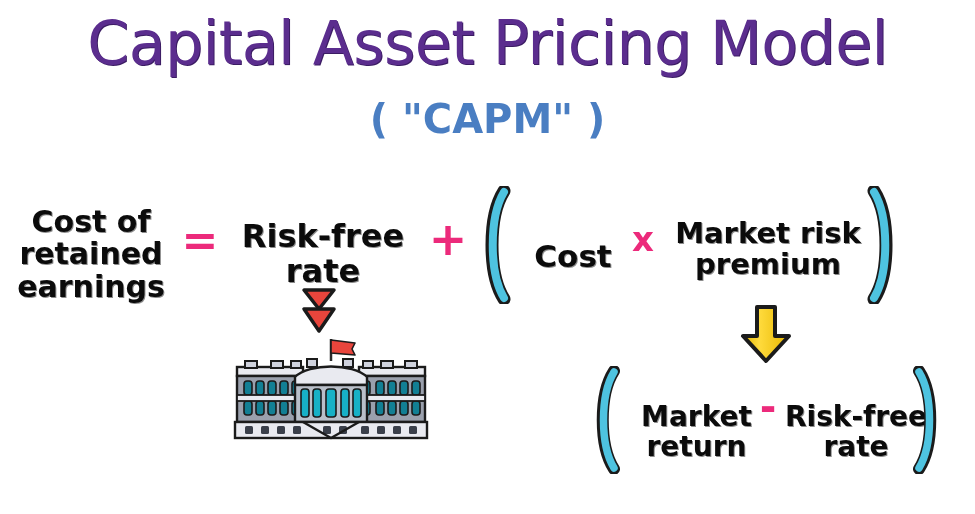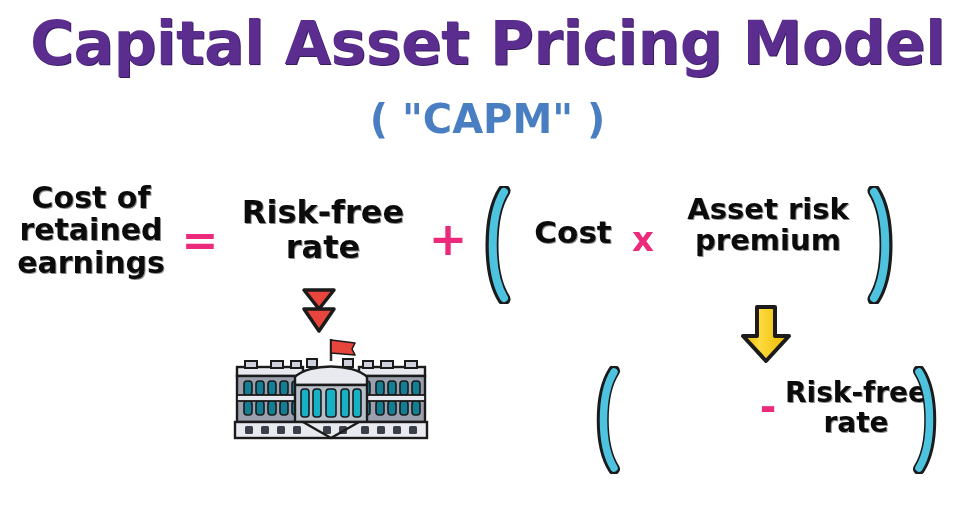--- a/index.html
+++ b/index.html
@@ -24,21 +24,21 @@
 
   
   .title {
     position: absolute;
     left: 0;
     top: 8px;
     width: 975px;
     text-align: center;
     font-family: "DejaVu Sans", sans-serif;
     font-size: 60px;
-    font-weight: bold;
+    font-weight: normal;
     letter-spacing: -0.5px;
     color: #5B2D8E;
     text-shadow: 1px 1px 0 #3b1c63;
     white-space: nowrap;
   }
   .subtitle {
     position: absolute;
     left: 0;
     top: 96px;
     width: 975px;
@@ -53,20 +53,21 @@
   
   .ftext {
     position: absolute;
     font-family: "DejaVu Sans", sans-serif;
     font-weight: bold;
     color: #0b0b0b;
     line-height: 1.08;
     text-align: center;
     text-shadow: 1px 1px 0 rgba(0,0,0,0.45);
     white-space: pre-line;
+    margin-top: 24px;
   }
   .op {
     position: absolute;
     font-family: "DejaVu Sans", sans-serif;
     font-weight: bold;
     color: #EC2A7B;
     line-height: 1;
     text-align: center;
   }
 
@@ -127,21 +128,21 @@
     <svg width="34" height="118" viewBox="0 0 34 118">
       <path d="M26 5 C10 30, 10 88, 26 113" fill="none" stroke="#1b1b1b" stroke-width="13" stroke-linecap="round"></path>
       <path d="M26 6 C11 31, 11 87, 26 112" fill="none" stroke="#4EC3E0" stroke-width="8" stroke-linecap="round"></path>
     </svg>
   </span>
 
   <div class="ftext" id="beta-text">Cost</div>
 
   <div class="op" id="times-sign">x</div>
 
-  <div class="ftext" id="market-risk-premium">Asset risk
+  <div class="ftext" id="market-risk-premium">Market risk
 premium</div>
 
   <span class="paren" id="paren-right-top">
     <svg width="34" height="118" viewBox="0 0 34 118">
       <path d="M8 5 C24 30, 24 88, 8 113" fill="none" stroke="#1b1b1b" stroke-width="13" stroke-linecap="round"></path>
       <path d="M8 6 C23 31, 23 87, 8 112" fill="none" stroke="#4EC3E0" stroke-width="8" stroke-linecap="round"></path>
     </svg>
   </span>
 
   <span id="red-arrow-down">
@@ -241,20 +242,22 @@
     </svg>
   </span>
 
   <span class="paren" id="paren-left-bot">
     <svg width="32" height="108" viewBox="0 0 32 108">
       <path d="M25 5 C10 28, 10 80, 25 103" fill="none" stroke="#1b1b1b" stroke-width="12" stroke-linecap="round"></path>
       <path d="M25 6 C11 29, 11 79, 25 102" fill="none" stroke="#4EC3E0" stroke-width="7.5" stroke-linecap="round"></path>
     </svg>
   </span>
 
+  <div class="ftext" id="market-return">Market
+return</div>
 
   <div class="op" id="minus-sign">-</div>
 
   <div class="ftext" id="risk-free-rate-bottom">Risk-free
 rate</div>
 
   <span class="paren" id="paren-right-bot">
     <svg width="32" height="108" viewBox="0 0 32 108">
       <path d="M7 5 C22 28, 22 80, 7 103" fill="none" stroke="#1b1b1b" stroke-width="12" stroke-linecap="round"></path>
       <path d="M7 6 C21 29, 21 79, 7 102" fill="none" stroke="#4EC3E0" stroke-width="7.5" stroke-linecap="round"></path>

